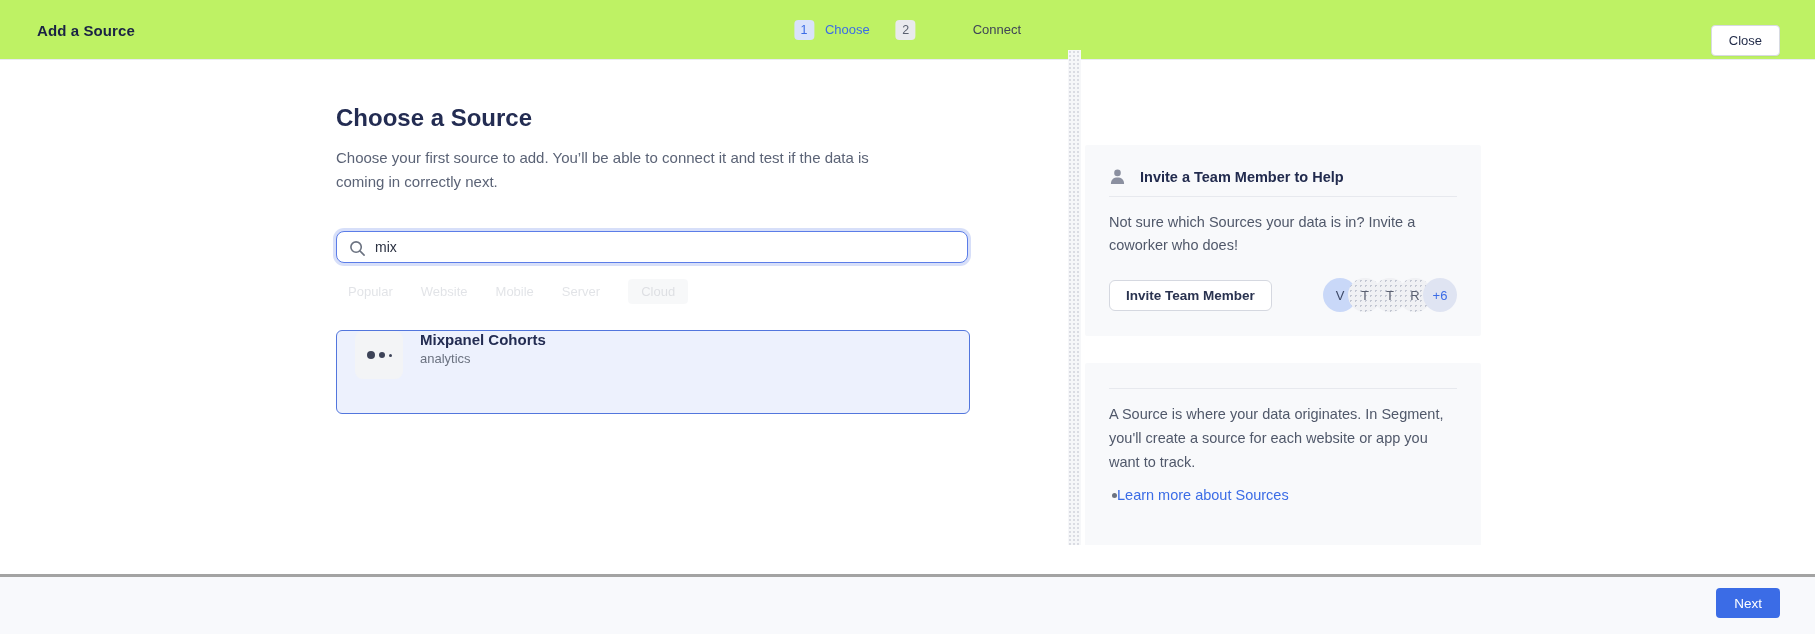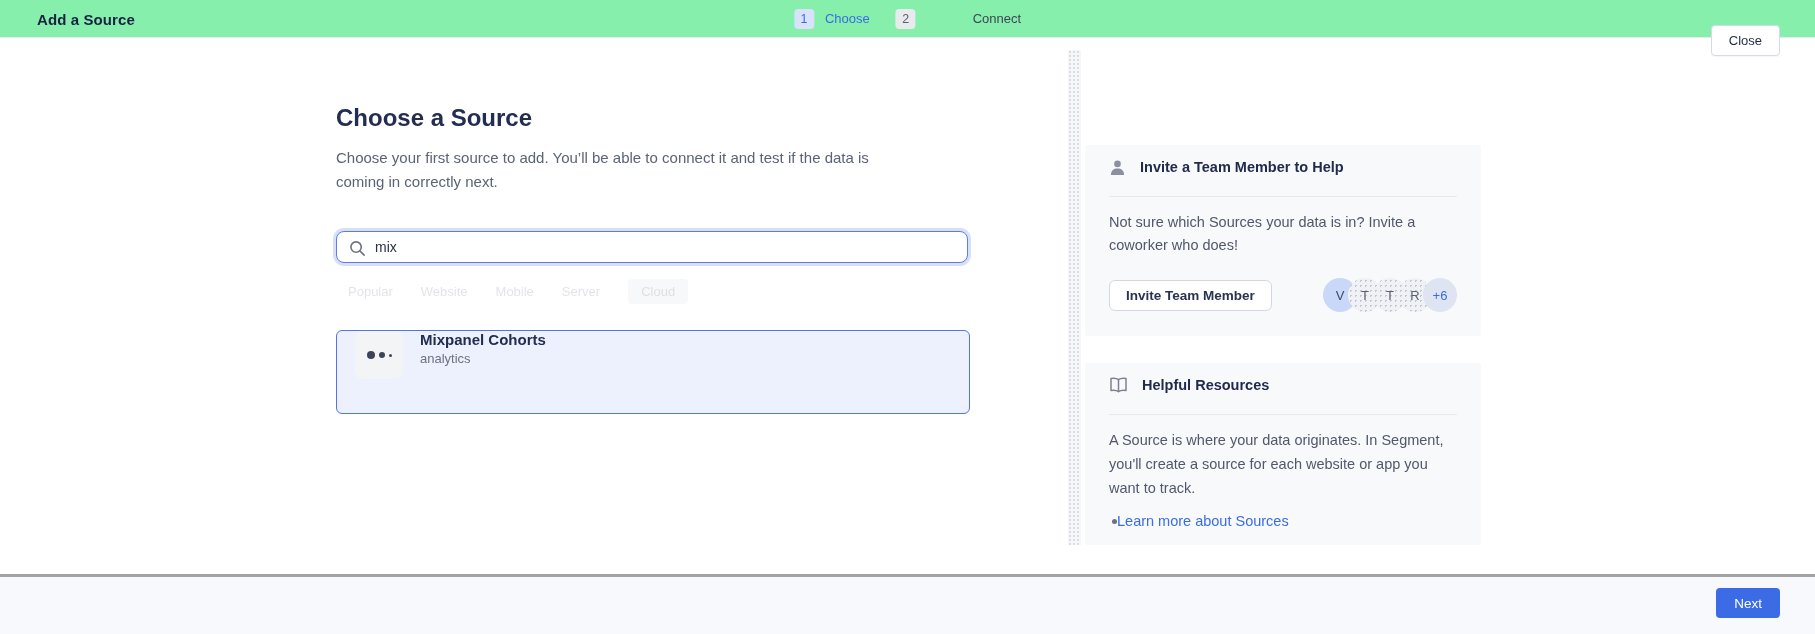--- a/index.html
+++ b/index.html
@@ -1,22 +1,22 @@
 <!DOCTYPE html>
 <html><head>
 <meta charset="utf-8">
 <style>
   * { margin:0; padding:0; box-sizing:border-box; }
   html,body { width:1815px; height:634px; overflow:hidden; background:#fff;
     font-family:"Liberation Sans", sans-serif; }
   .screen { position:relative; width:1815px; height:634px; background:#fff; }
 
   
-  .topbar { position:absolute; top:0; left:0; width:100%; height:38px;
-    background:#86efac; border-bottom:1px solid #e8eaf1;
+  .topbar { position:absolute; top:0; left:0; width:100%; height:60px;
+    background:#bef264; border-bottom:1px solid #e8eaf1;
     display:flex; align-items:center; }
   .topbar-title { position:absolute; left:37px; top:50%; transform:translateY(-50%);
     font-size:15px; font-weight:700; color:#1a2244; letter-spacing:.1px; }
   .stepper { position:absolute; left:50%; top:50%; transform:translate(-50%,-50%);
     display:flex; align-items:center; gap:26px; }
   .step { display:flex; align-items:center; gap:11px; cursor:pointer; }
   .step-badge { width:20px; height:20px; border-radius:4px; display:flex;
     align-items:center; justify-content:center; font-size:12.5px; }
   .step.active .step-badge { background:#d9e2fb; color:#3b6ce6; }
   .step.active .step-label { color:#3b6ce6; }
@@ -60,21 +60,21 @@
     background-color:#f6f7f9;
     background-image:radial-gradient(#dadce3 1px, transparent 1px);
     background-size:4px 4px; cursor:pointer; }
 
   
   .sidebar { position:absolute; left:1085px; top:145px; width:396px; height:400px;
     overflow:hidden; }
   .side-card { background:#f8f9fb; border-radius:2px; padding:14px 24px 0; }
   .card-invite { height:191px; margin-bottom:27px; }
   .card-resources { height:220px; }
-  .side-card-head { display:flex; align-items:flex-start; gap:14px; height:26px; }
+  .side-card-head { display:flex; align-items:flex-end; gap:14px; height:26px; }
   .side-card-title { font-size:14.5px; font-weight:700; color:#222b4e; }
   .side-divider { border:none; border-top:1px solid #e7e9ee; margin-top:11px; }
   .side-body { margin-top:14px; font-size:14.5px; line-height:23px; color:#50586a;
     white-space:pre-line; }
   .res-body { margin-top:13px; line-height:24px; }
   .invite-row { margin-top:21px; display:flex; align-items:center;
     justify-content:space-between; }
   .invite-btn { height:31px; padding:0 16px; background:#fff; border:1px solid #d5d8e0;
     border-radius:6px; font-size:13.5px; font-weight:600; color:#2a3350;
     font-family:inherit; cursor:pointer; }
@@ -175,27 +175,20 @@
           <span class="avatar av-0">V</span>
           <span class="avatar av-speckle av-1">T</span>
           <span class="avatar av-speckle av-2">T</span>
           <span class="avatar av-speckle av-3">R</span>
           <span class="avatar av-plus">+6</span>
         </div>
       </div>
     </section>
 
     <section class="side-card card-resources">
-      <div class="side-card-head">
-        <svg width="19" height="16" viewBox="0 0 19 16" fill="none">
-          <path d="M9.5 2.6 C7.8 1.2 5.4 1 2 1.4 V13.4 C5.4 13 7.8 13.2 9.5 14.6 C11.2 13.2 13.6 13 17 13.4 V1.4 C13.6 1 11.2 1.2 9.5 2.6 Z" stroke="#7d8292" stroke-width="1.5" stroke-linejoin="round"></path>
-          <line x1="9.5" y1="2.8" x2="9.5" y2="14.2" stroke="#7d8292" stroke-width="1.5"></line>
-        </svg>
-        <span class="side-card-title">Helpful Resources</span>
-      </div>
       <hr class="side-divider">
       <p class="side-body res-body">A Source is where your data originates. In Segment,
 you'll create a source for each website or app you
 want to track.</p>
       <div class="res-link-row">
         <span class="bullet"></span>
         <a class="res-link">Learn more about Sources</a>
       </div>
     </section>
 

